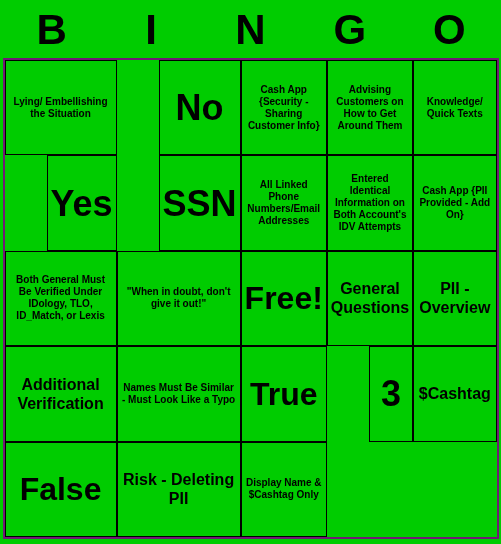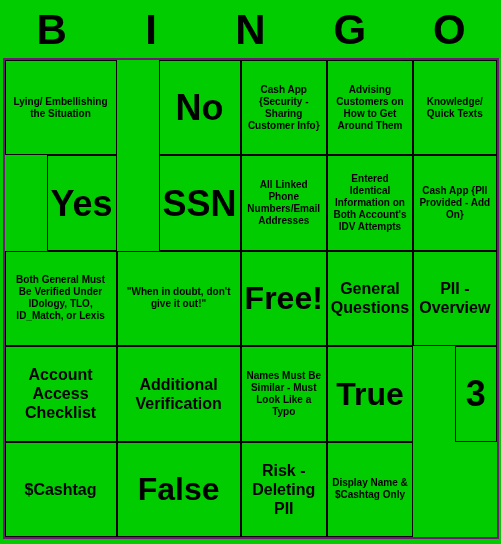--- a/index.html
+++ b/index.html
@@ -82,21 +82,20 @@
     <div class="bingo-cell xlarge-text">Yes</div>
     <div class="bingo-cell xlarge-text">SSN</div>
     <div class="bingo-cell">All Linked Phone Numbers/Email Addresses</div>
     <div class="bingo-cell">Entered Identical Information on Both Account's IDV Attempts</div>
     <div class="bingo-cell">Cash App {PII Provided - Add On}</div>
     <div class="bingo-cell">Both General Must Be Verified Under IDology, TLO, ID_Match, or Lexis</div>
     <div class="bingo-cell">"When in doubt, don't give it out!"</div>
     <div class="bingo-cell large-text">Free!</div>
     <div class="bingo-cell medium-text">General Questions</div>
     <div class="bingo-cell medium-text">PII - Overview</div>
-    <div class="bingo-cell medium-text">Account Access Checklist</div>
     <div class="bingo-cell medium-text">Additional Verification</div>
     <div class="bingo-cell">Names Must Be Similar - Must Look Like a Typo</div>
     <div class="bingo-cell large-text">True</div>
     <div class="bingo-cell xlarge-text">3</div>
     <div class="bingo-cell medium-text">$Cashtag</div>
     <div class="bingo-cell large-text">False</div>
     <div class="bingo-cell medium-text">Risk - Deleting PII</div>
     <div class="bingo-cell">Display Name &amp; $Cashtag Only</div>
   </div>
 

